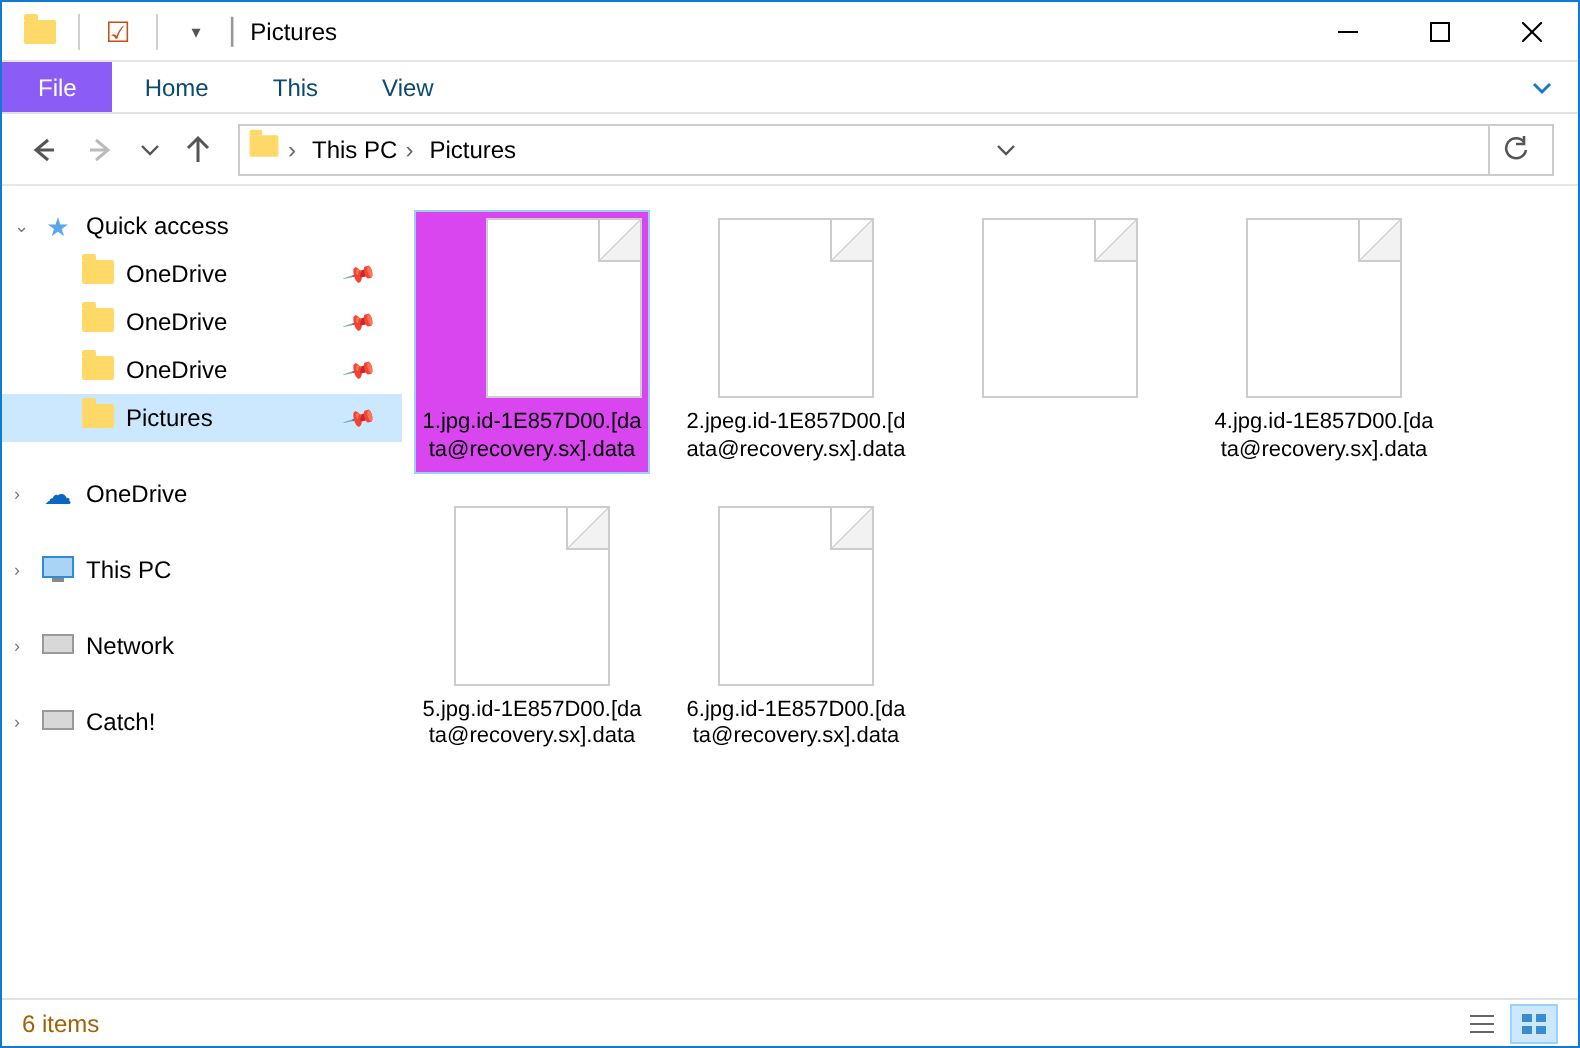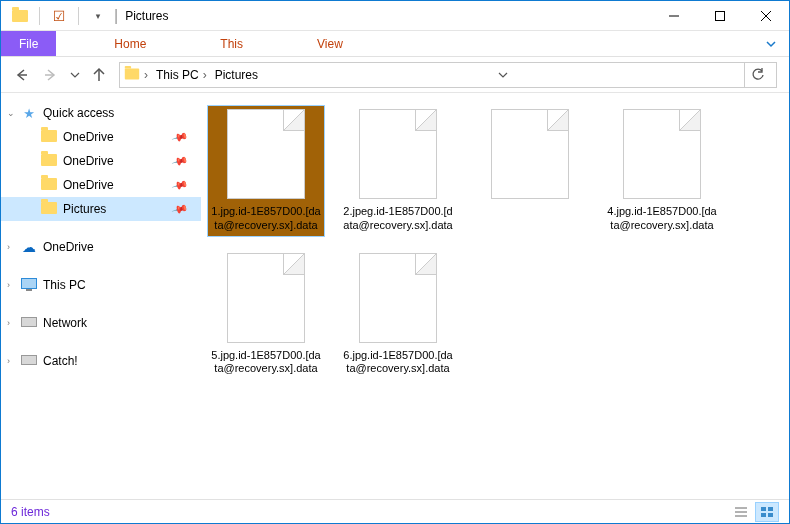--- a/index.html
+++ b/index.html
@@ -10,21 +10,21 @@
 .titlebar .qat { display: flex; align-items: center; gap: 2px; }
 .titlebar .qat-item { width: 22px; height: 22px; display: flex; align-items: center; justify-content: center; }
 .titlebar .divider { width: 1px; height: 18px; background: #d0d0d0; margin: 0 6px; }
 .titlebar .title { font-size: 12px; color: #000; margin-left: 4px; }
 .titlebar .win-controls { margin-left: auto; display: flex; }
 .titlebar .win-btn { width: 46px; height: 30px; display: flex; align-items: center; justify-content: center; font-size: 13px; }
 
 
 .ribbon { height: 26px; display: flex; align-items: stretch; border-bottom: 1px solid #e1e1e1; }
 .ribbon .file-tab { background: #8b5cf6; color: #fff; padding: 0 18px; display: flex; align-items: center; font-size: 12px; }
-.ribbon .tab { padding: 0 16px; display: flex; align-items: center; font-size: 12px; color: #c2410c; margin-left: 42px; }
+.ribbon .tab { padding: 0 16px; display: flex; align-items: center; font-size: 12px; color: #0c4a6e; }
 .ribbon .rb-right { margin-left: auto; width: 36px; display: flex; align-items: center; justify-content: center; color: #1979ca; }
 
 
 .navbar { height: 36px; display: flex; align-items: center; padding: 0 6px; gap: 2px; border-bottom: 1px solid #e5e5e5; }
 .navbar .nav-btn { width: 28px; height: 28px; display: flex; align-items: center; justify-content: center; color: #666; }
 .navbar .nav-btn.disabled { color: #bbb; }
 .navbar .breadcrumb { flex: 1; height: 26px; border: 1px solid #ccc; display: flex; align-items: center; padding: 0 4px; margin: 0 6px 0 4px; }
 .navbar .crumb { display: flex; align-items: center; font-size: 12px; padding: 0 4px; gap: 4px; }
 .navbar .crumb .sep { color: #666; }
 .navbar .refresh { width: 28px; border-left: 1px solid #ccc; margin-left: auto; height: 100%; display:flex; align-items:center; justify-content:center;}
@@ -38,27 +38,27 @@
 .sidebar .node { display: flex; align-items: center; height: 24px; padding-left: 20px; font-size: 12px; gap: 6px; position: relative; }
 .sidebar .node .caret { position: absolute; left: 6px; font-size: 9px; color: #777; }
 .sidebar .node.child { padding-left: 40px; }
 .sidebar .node.selected { background: #cce8ff; }
 .sidebar .pin { margin-left: auto; margin-right: 14px; color: #7a7a7a; font-size: 11px; transform: rotate(30deg); }
 .sidebar .ficon { width: 16px; text-align: center; }
 
 .content { flex: 1; padding: 12px 6px; overflow: auto; }
 .files { display: flex; flex-wrap: wrap; gap: 12px 14px; }
 .file { width: 118px; display: flex; flex-direction: column; align-items: center; padding: 4px; }
-.file.selected { background: #a16207; border: 1px solid #99d1ff; padding: 3px; }
+.file.selected { background: #d946ef; border: 1px solid #99d1ff; padding: 3px; align-items: flex-end; }
 .file .thumb { width: 78px; height: 90px; background: #fff; border: 1px solid #ccc; position: relative; }
 .file .thumb::before { content: ""; position: absolute; top: 0; right: 0; width: 20px; height: 20px; background: linear-gradient(135deg, #fff 0%, #fff 48%, #ccc 50%, #f2f2f2 52%, #f2f2f2 100%); border-left: 1px solid #ccc; border-bottom: 1px solid #ccc;}
 .file .fname { font-size: 11px; text-align: center; margin-top: 6px; word-break: break-all; line-height: 1.25; }
 
 
-.statusbar { position: absolute; bottom: 0; left: 0; right: 0; height: 24px; border-top: 1px solid #e1e1e1; display: flex; align-items: center; padding: 0 10px; font-size: 12px; color: #6d28d9; background: #fff; }
+.statusbar { position: absolute; bottom: 0; left: 0; right: 0; height: 24px; border-top: 1px solid #e1e1e1; display: flex; align-items: center; padding: 0 10px; font-size: 12px; color: #a16207; background: #fff; }
 .statusbar .view-opts { margin-left: auto; display: flex; gap: 2px; }
 .statusbar .vbtn { width: 24px; height: 20px; border: 1px solid transparent; display:flex;align-items:center;justify-content:center;}
 .statusbar .vbtn.active { border-color: #99d1ff; background: #cce8ff; }
 
 
 .folder-mini { width:16px;height:12px;background:#ffd968;border-radius:1px;position:relative;display:inline-block;}
 .folder-mini::before{content:"";position:absolute;top:-3px;left:0;width:7px;height:3px;background:#ffd968;border-radius:1px 1px 0 0;}
 .star-mini { color:#5aa7e8; font-size:13px; }
 .monitor-mini{width:16px;height:11px;border:1px solid #2d8bd8;background:#aad4f5;position:relative;display:inline-block;}
 .monitor-mini::after{content:"";position:absolute;bottom:-3px;left:4px;width:6px;height:2px;background:#888;}

